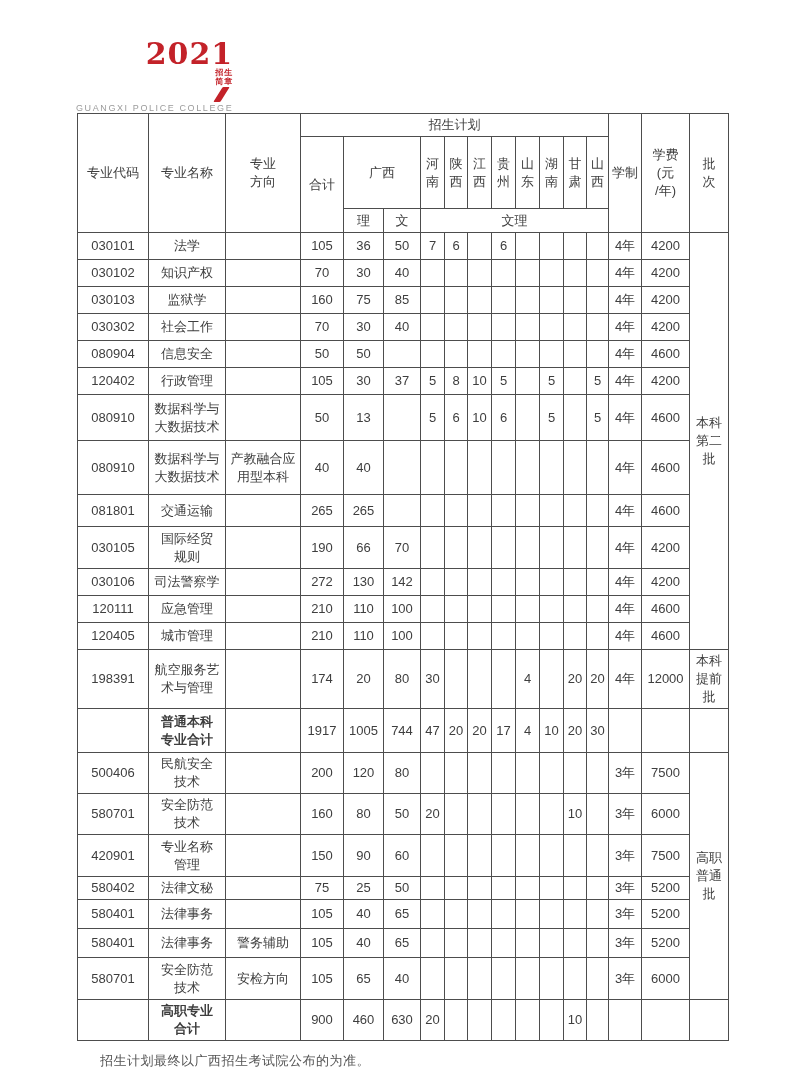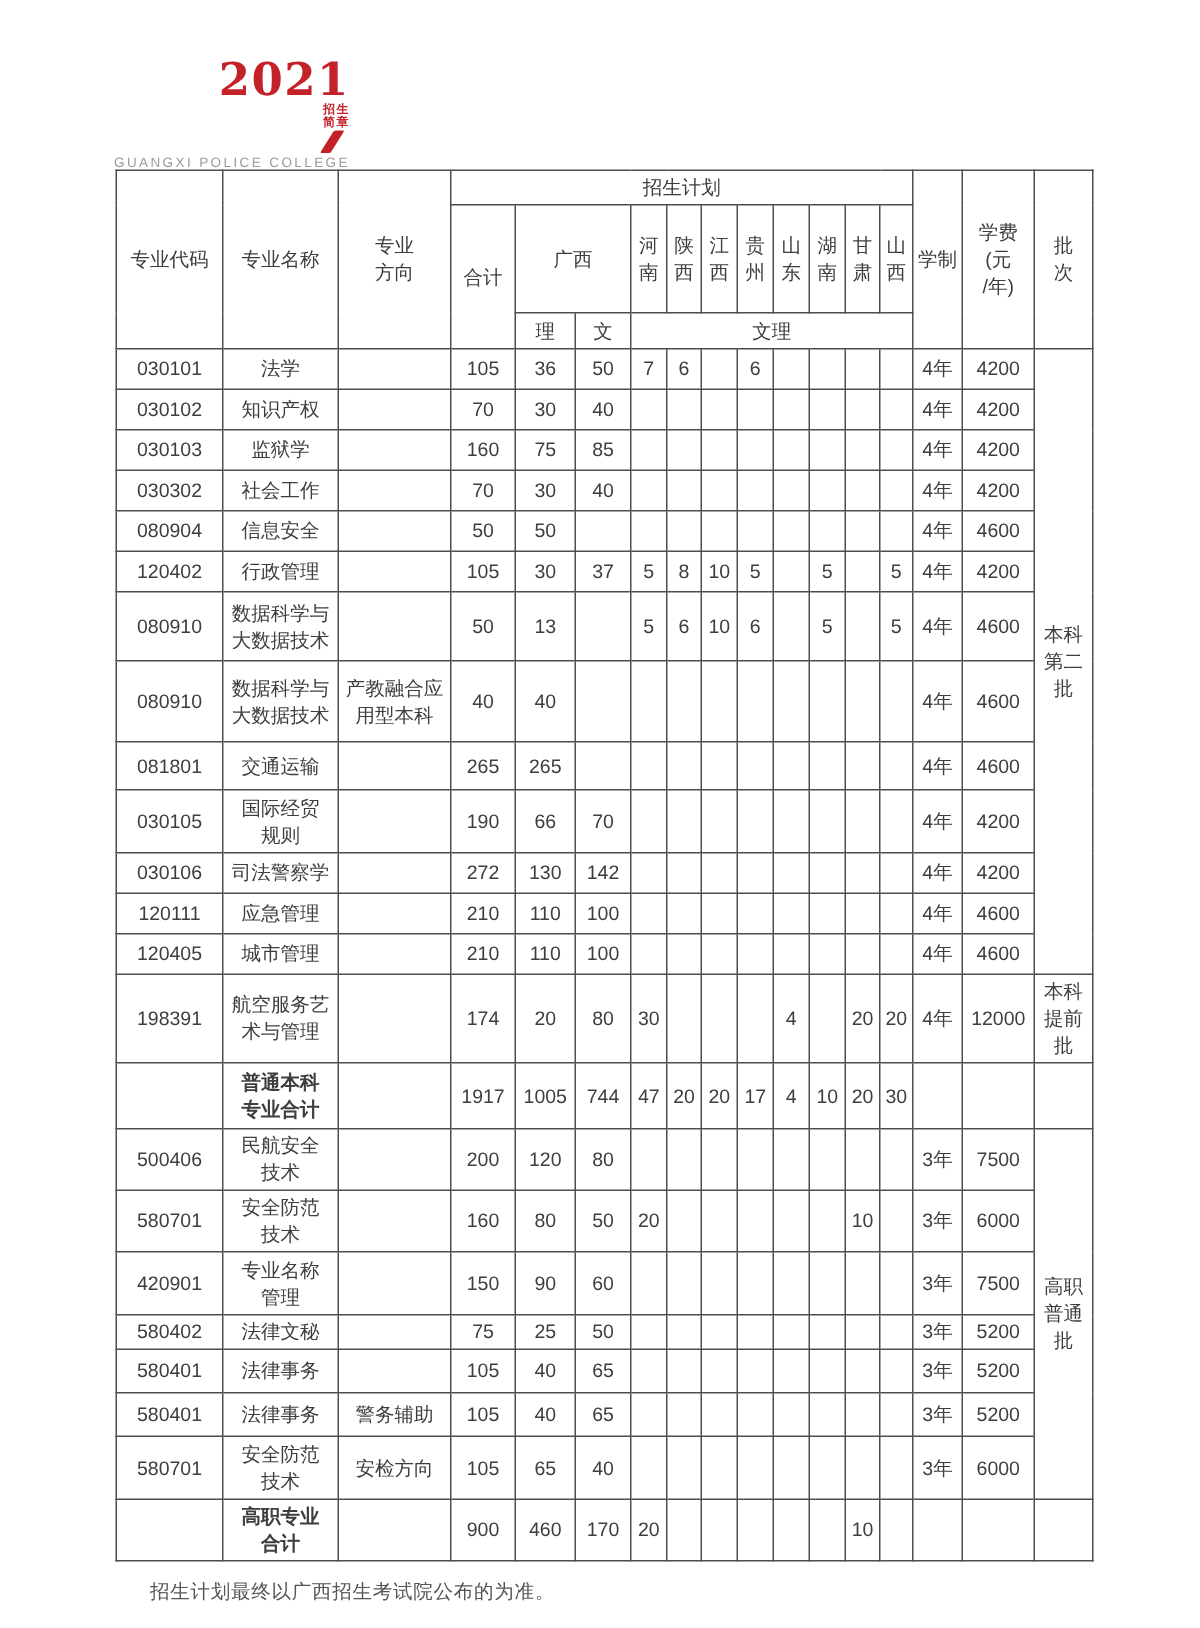--- a/index.html
+++ b/index.html
@@ -552,21 +552,21 @@
           <td>3年</td>
           <td>6000</td>
         </tr>
         <tr style="height: 40px;">
           <td></td>
           <td class="bold">高职专业
 合计</td>
           <td></td>
           <td>900</td>
           <td>460</td>
-          <td>170</td>
+          <td>630</td>
           <td>20</td>
           <td></td>
           <td></td>
           <td></td>
           <td></td>
           <td></td>
           <td>10</td>
           <td></td>
           <td></td>
           <td></td>

